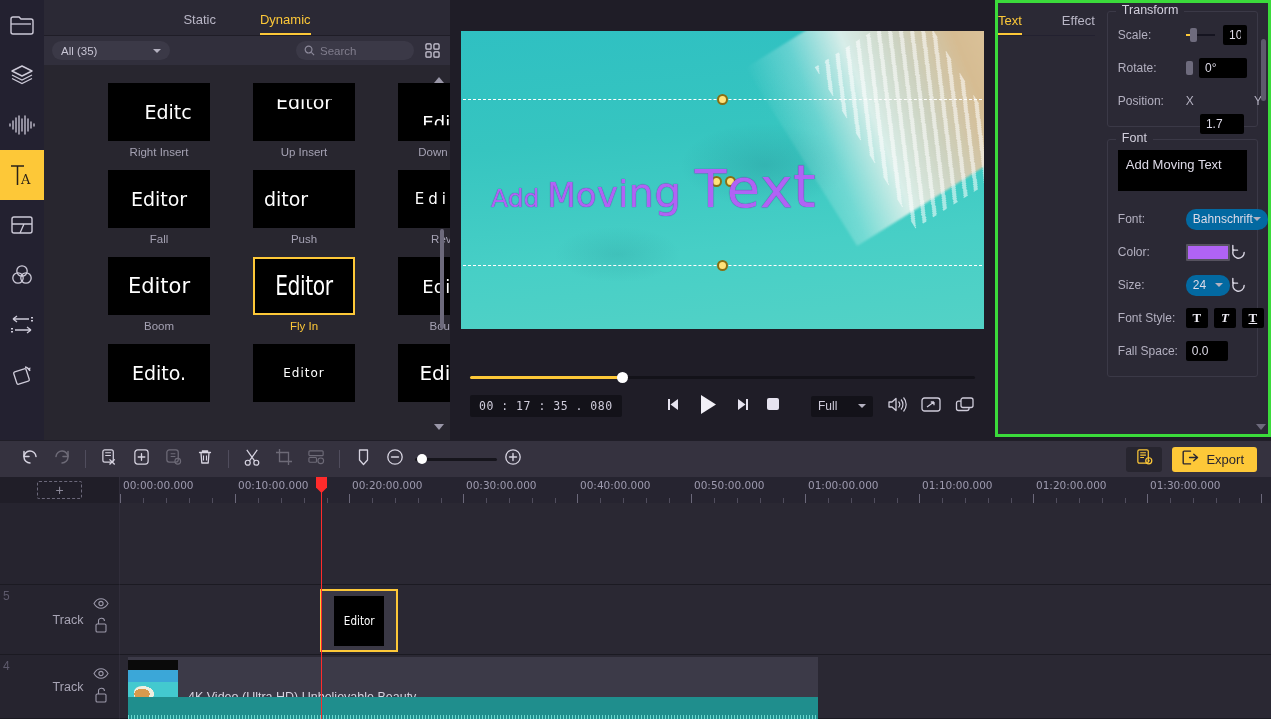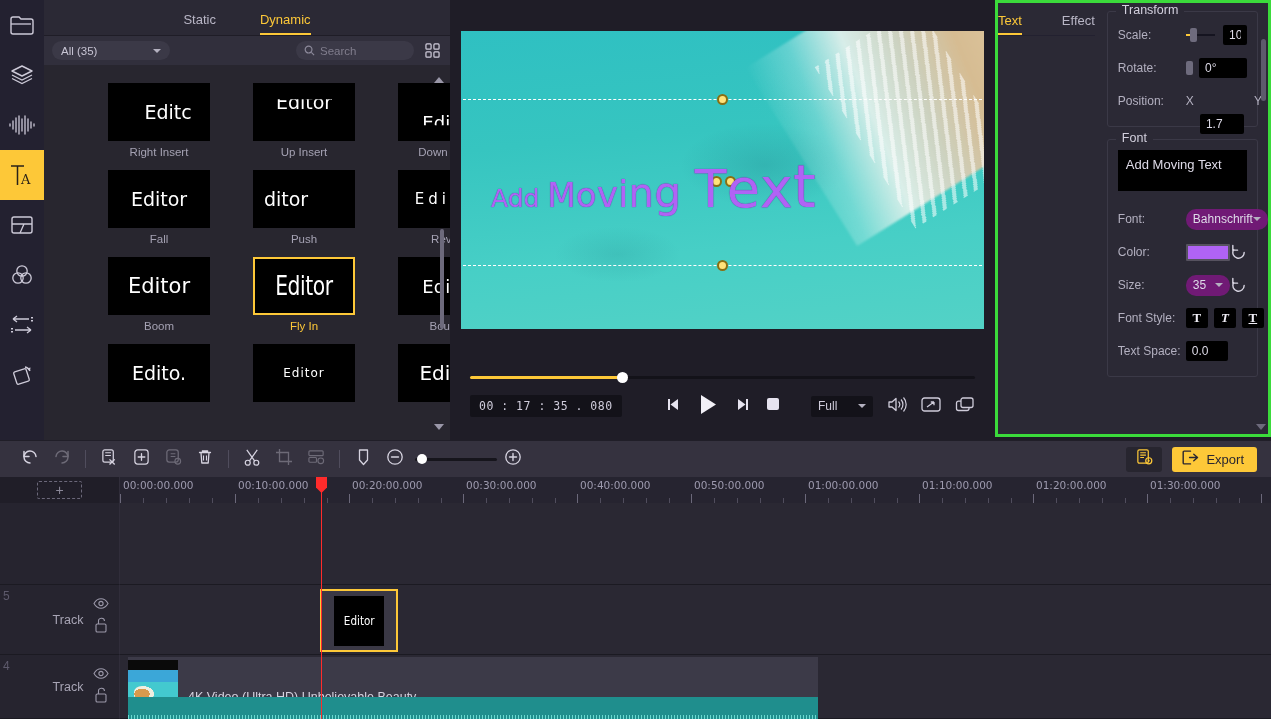--- a/index.html
+++ b/index.html
@@ -211,21 +211,21 @@
   }
   .reset { margin-left: auto; cursor: pointer; display:flex; }
   .axis { font-size: 12px; color: #b3b0c0; margin-right: 6px; }
 
   .textarea-box {
     width: 100%; height: 41px; background: #000; border: none; outline: none;
     color: #dedbe8; font-size: 13px; padding: 7px 8px; resize: none;
     font-family: "Liberation Sans", sans-serif; margin-bottom: 11px;
   }
   .select {
-    width: 133px; height: 21px; background: #701a75; border-radius: 10px;
+    width: 133px; height: 21px; background: #0369a1; border-radius: 10px;
     display: flex; align-items: center; justify-content: space-between;
     padding: 4px 7px; font-size: 12px; color: #dedbe8; cursor: pointer;
   }
   .color-swatch-wrap {
     width: 46px; height: 17px; background: #56525f; padding: 2px;
     border-radius: 1px; cursor: pointer;
   }
   .color-swatch { width: 100%; height: 100%; }
   .style-btns { display: flex; gap: 6px; }
   .sbtn {
@@ -692,41 +692,41 @@
           <span class="reset">
             <svg width="17" height="17" viewBox="0 0 18 18">
                 <path d="M15 9A6 6 0 113.8 6" fill="none" stroke="#d6d3e0" stroke-width="1.5" stroke-linecap="round"></path>
                 <path d="M3 1.5v5h5" fill="none" stroke="#d6d3e0" stroke-width="1.5" stroke-linecap="round" stroke-linejoin="round"></path>
               </svg>
           </span>
         </div>
         <div class="row">
           <div class="lbl">Size:</div>
           <div class="select">
-            <span>35</span>
+            <span>24</span>
             <span class="caret"></span>
           </div>
           <span class="reset">
             <svg width="17" height="17" viewBox="0 0 18 18">
                 <path d="M15 9A6 6 0 113.8 6" fill="none" stroke="#d6d3e0" stroke-width="1.5" stroke-linecap="round"></path>
                 <path d="M3 1.5v5h5" fill="none" stroke="#d6d3e0" stroke-width="1.5" stroke-linecap="round" stroke-linejoin="round"></path>
               </svg>
           </span>
         </div>
         <div class="row">
           <div class="lbl">Font Style:</div>
           <div class="style-btns">
             <div class="sbtn">T</div>
             <div class="sbtn" style="font-style:italic">T</div>
             <div class="sbtn" style="text-decoration:underline">T</div>
             <div class="sbtn" style="text-decoration:line-through">T</div>
           </div>
         </div>
         <div class="row">
-          <div class="lbl">Text Space:</div>
+          <div class="lbl">Fall Space:</div>
           <input class="numbox" style="width: 42px;" value="0.0">
         </div>
       </div>
 
       <div class="props-scroll"></div>
       <div class="props-scroll-dn"></div>
     </div>
   </div>
 
   <div class="toolbar">

